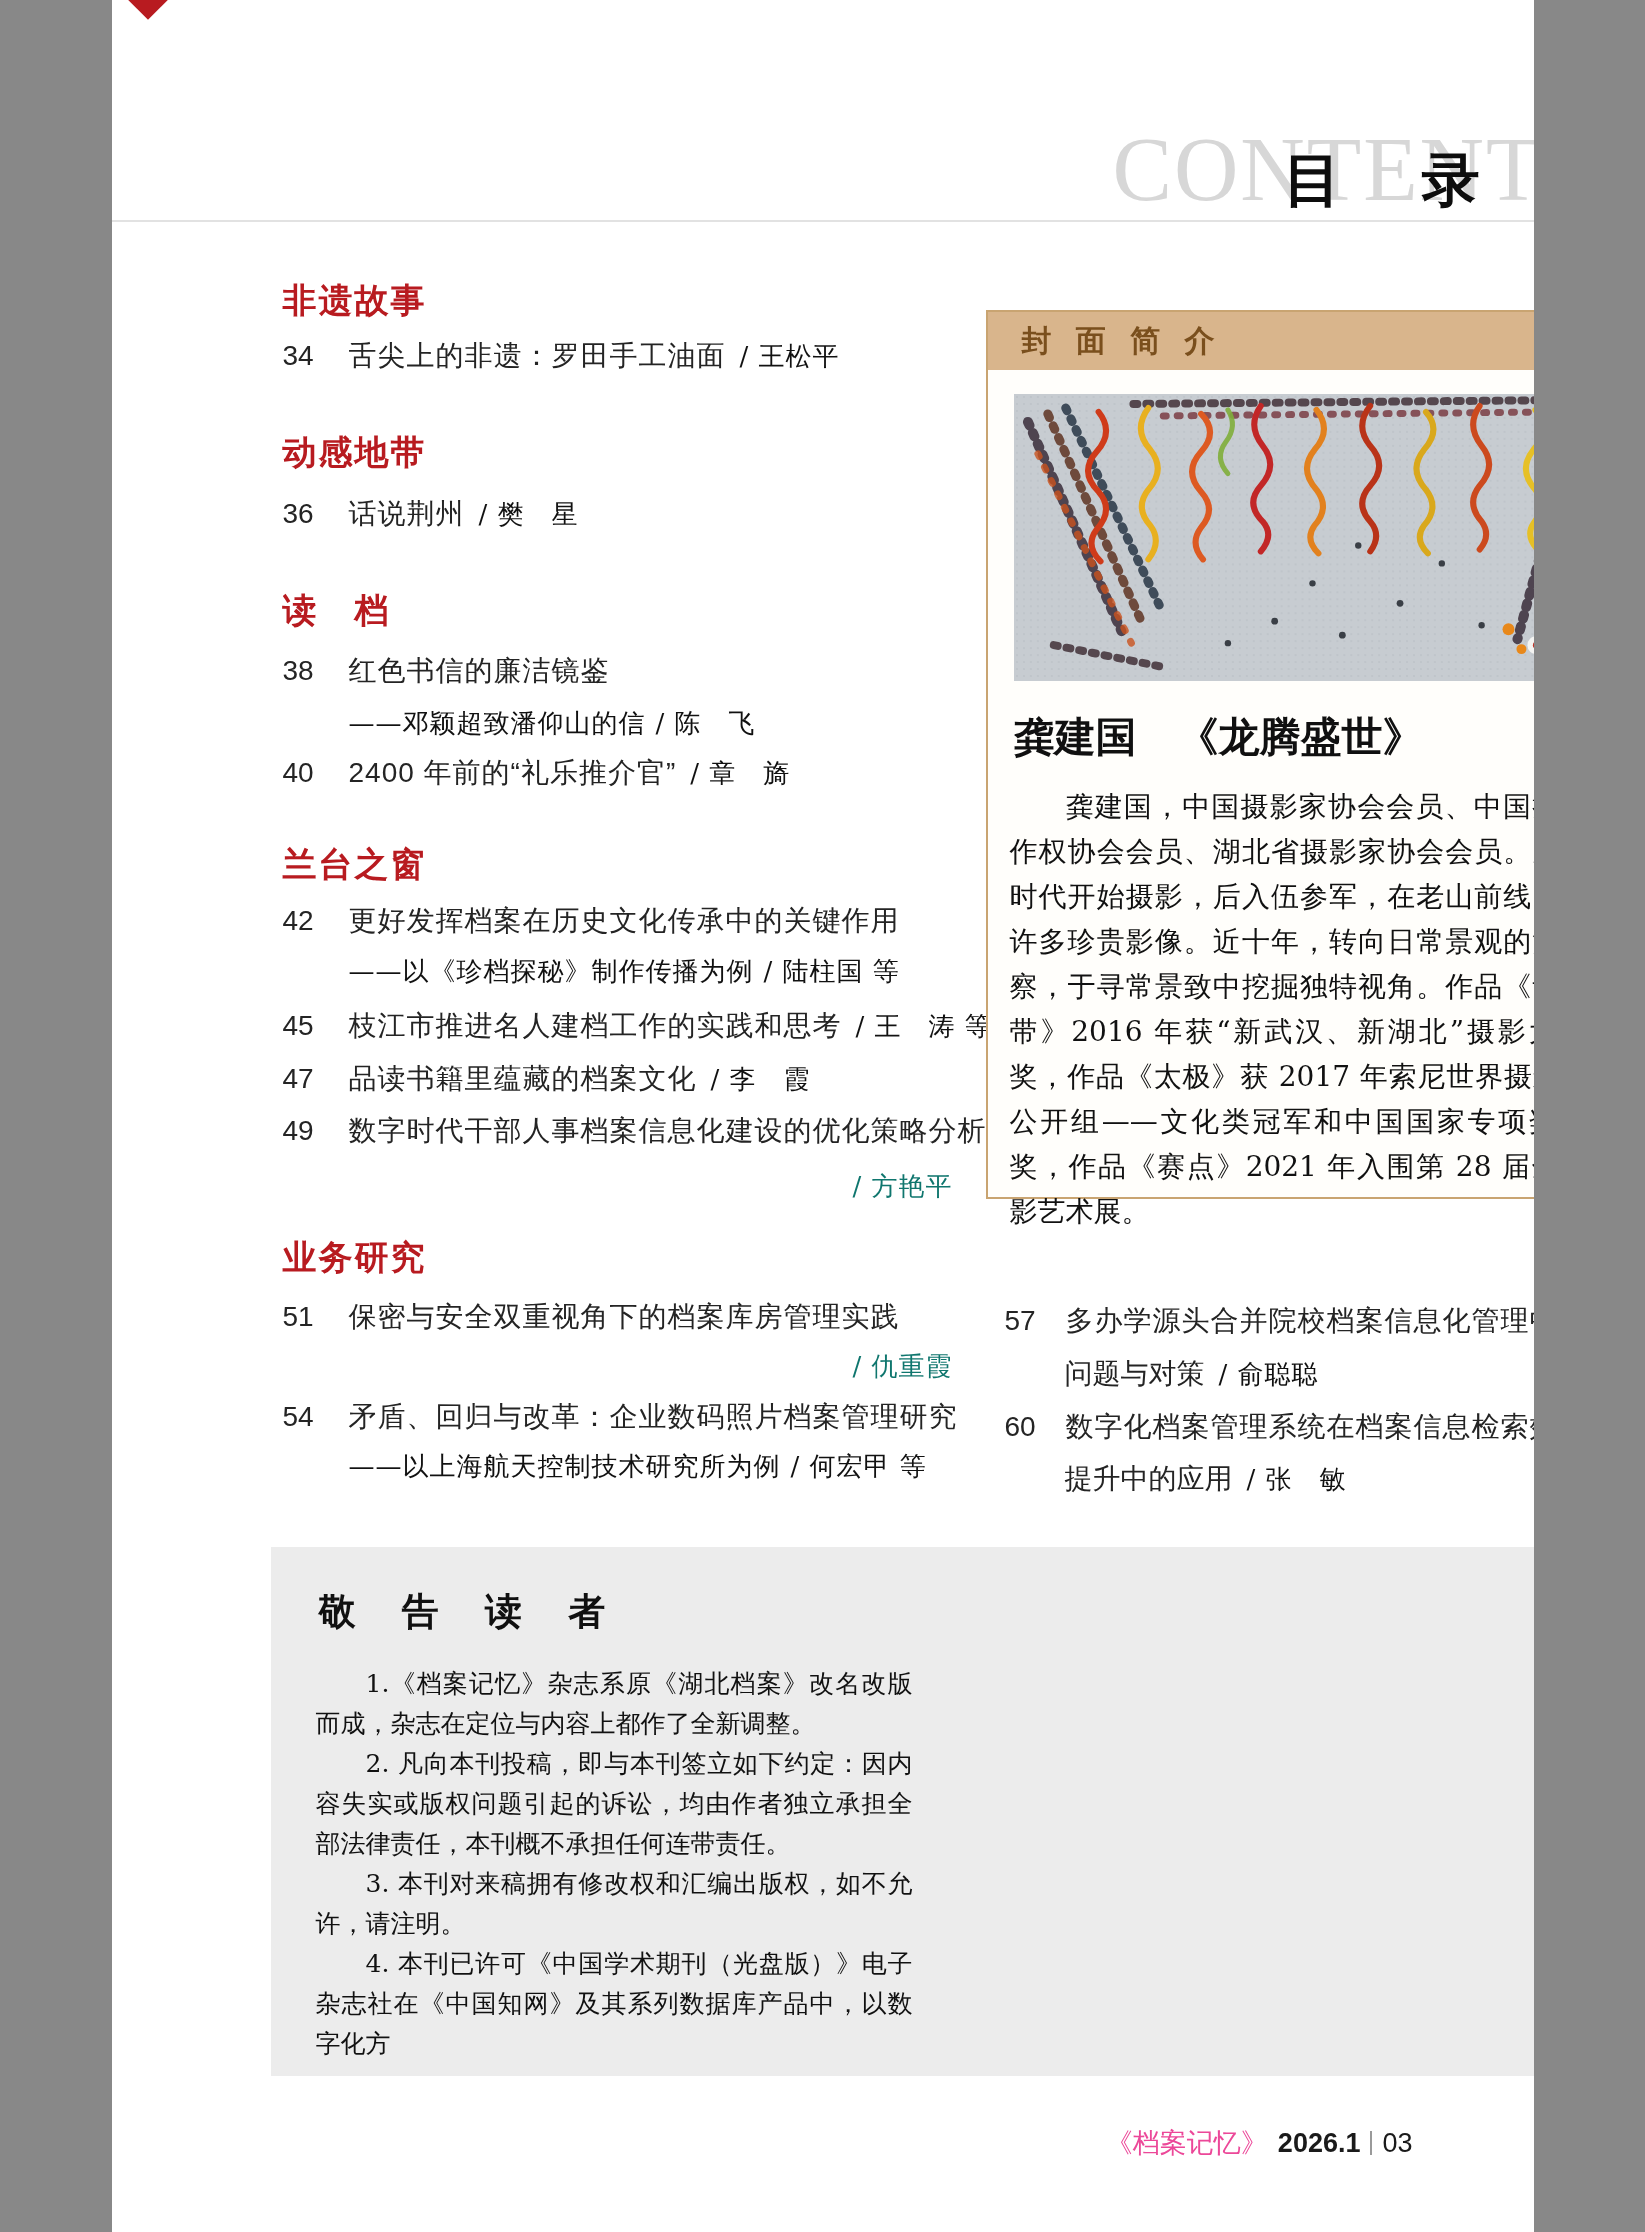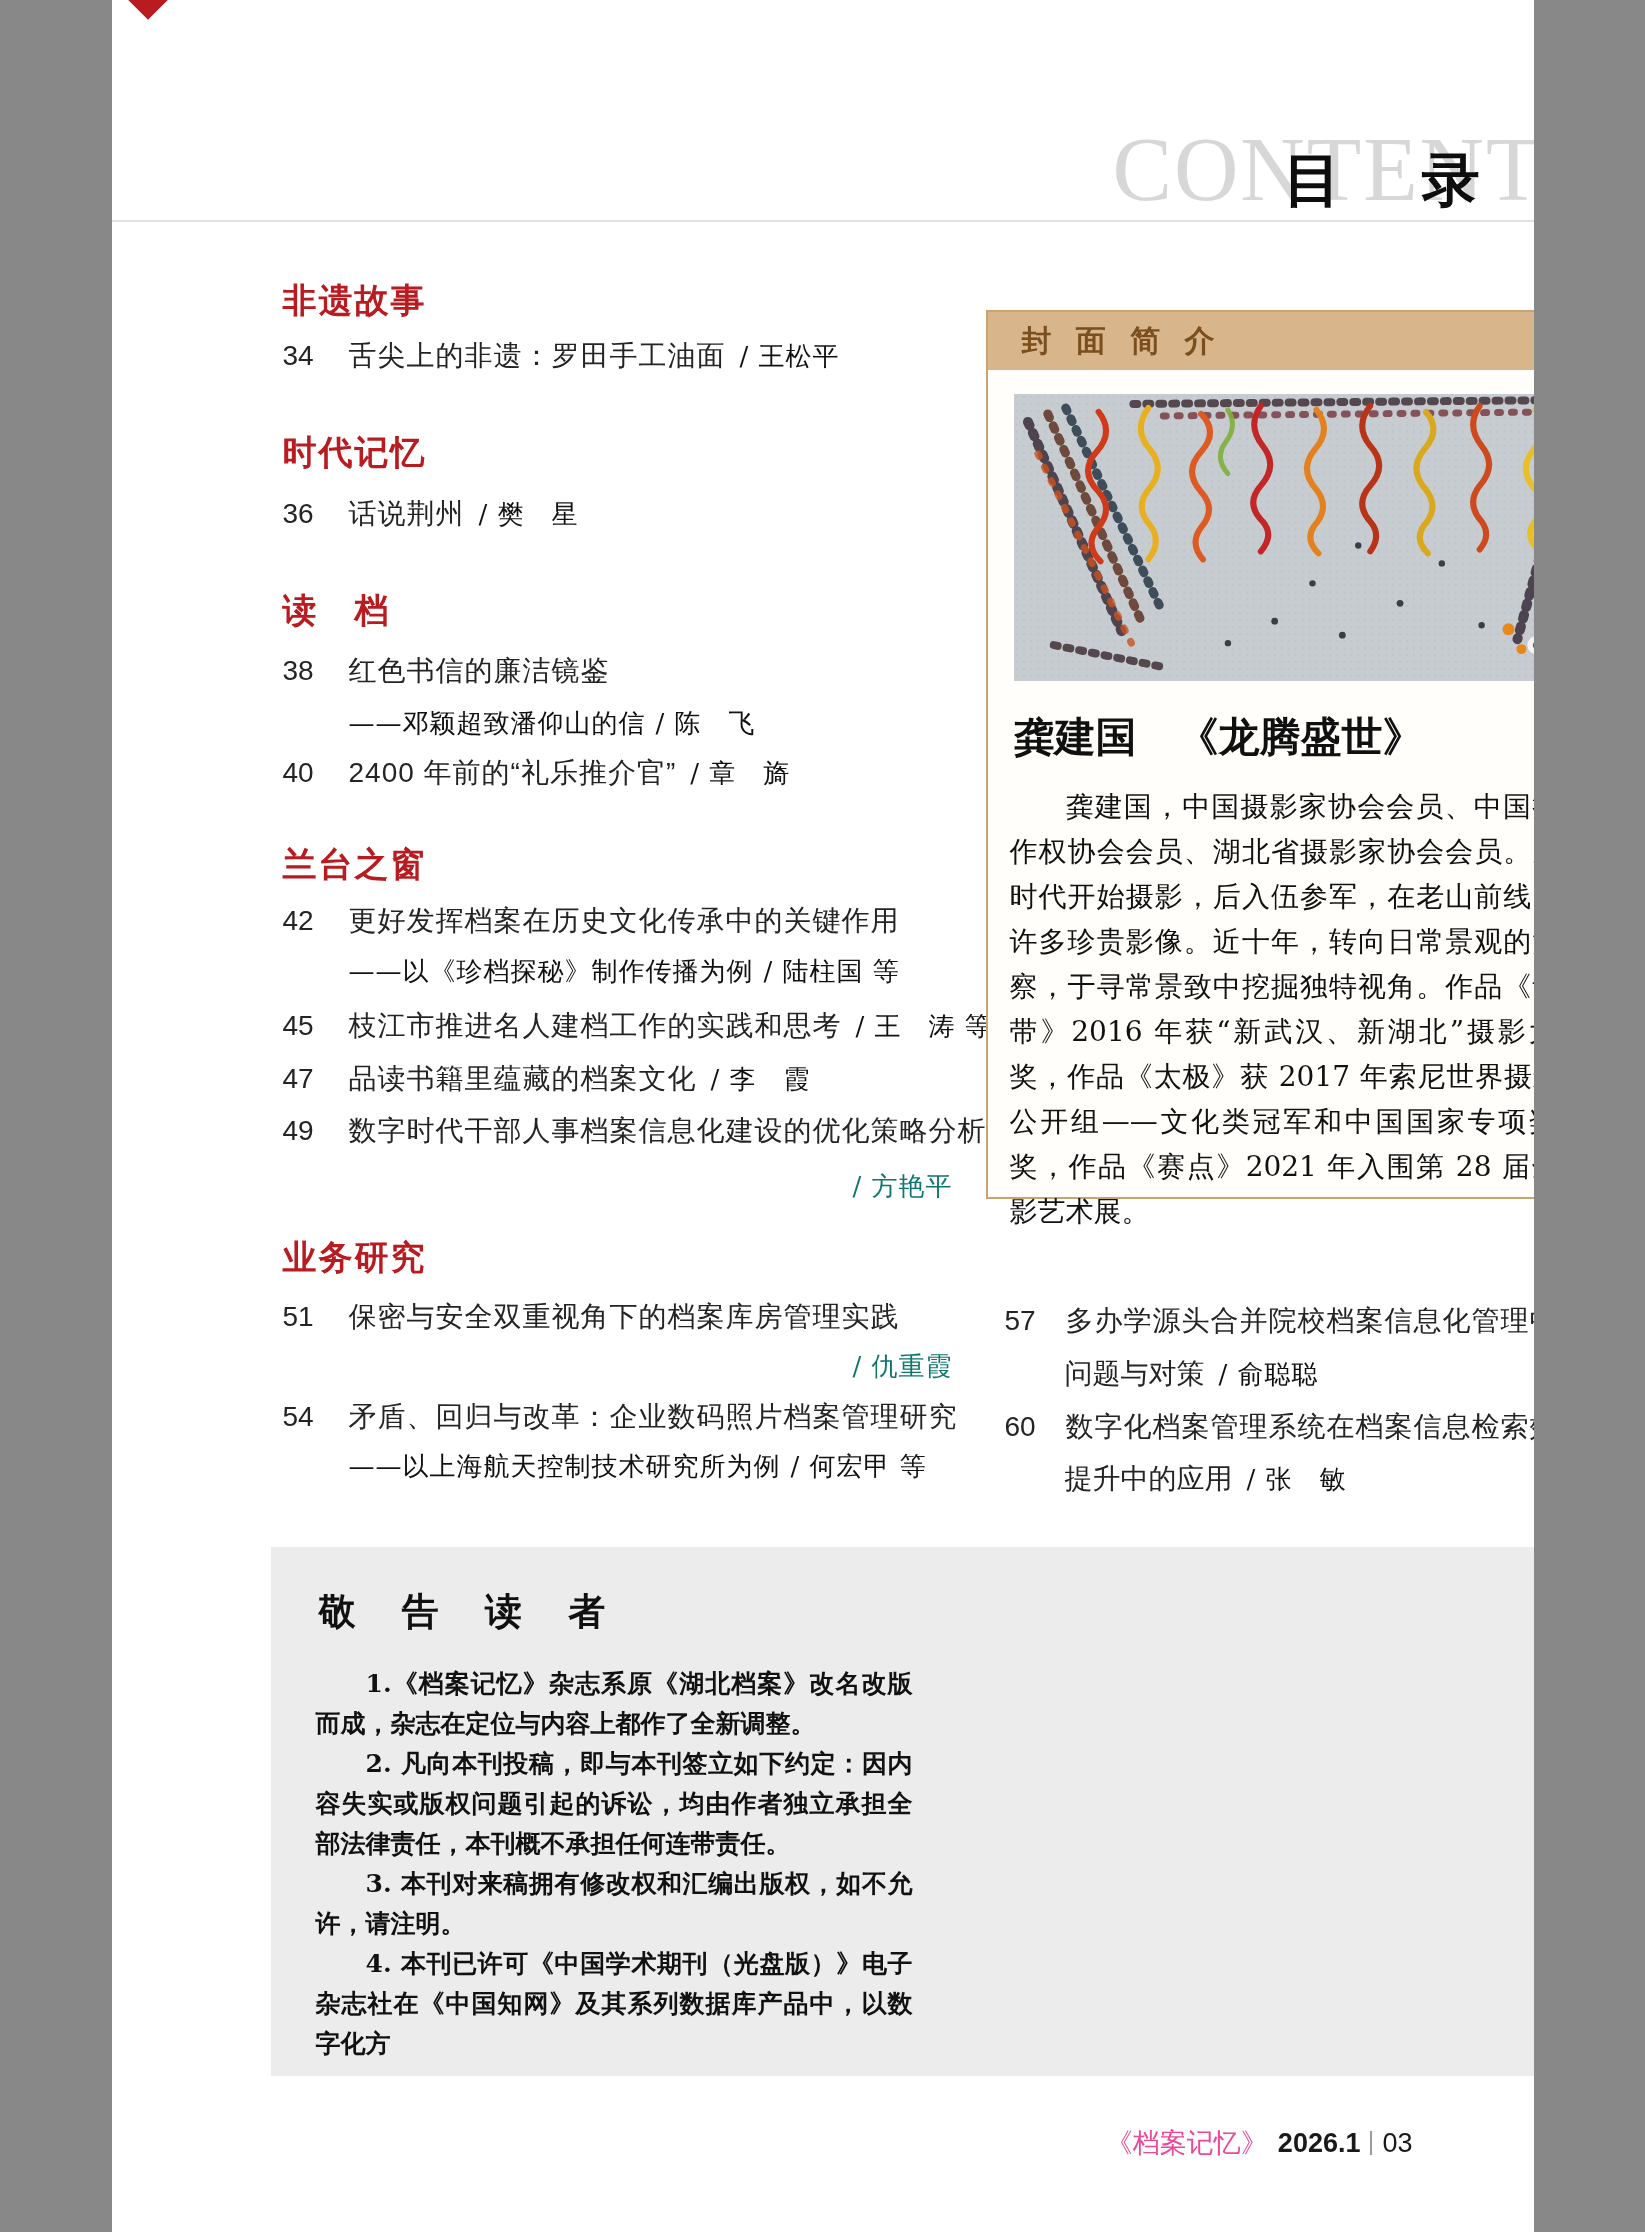--- a/index.html
+++ b/index.html
@@ -44,21 +44,21 @@
              font-family:"DejaVu Serif",serif;font-size:28px;line-height:45px;
              text-align:justify;text-indent:2em;color:#111;}
 
   
   .notice{position:absolute;left:159px;top:1547px;width:1365px;height:529px;background:#ececec;}
   .notice-head{position:absolute;left:48px;top:46px;font-size:37px;font-weight:bold;
                color:#101010;letter-spacing:18px;line-height:1;}
   .notice-col{position:absolute;top:117px;width:597px;font-family:"DejaVu Serif",serif;
               font-size:25px;line-height:40px;text-align:justify;color:#111;}
   .notice-col p{margin:0;}
-  .notice-col p.ind{text-indent:2em;font-weight:bold;}
+  .notice-col p.ind{text-indent:2em;}
   .col1{left:45px;}
   .col2{left:685px;}
 
   
   .footer{position:absolute;top:2125px;right:121px;font-size:27px;color:#1a1a1a;
           display:flex;align-items:center;gap:10px;}
   .footer .journal{color:#ec4899;font-weight:normal;margin-left:48px;}
   .footer .issue{font-weight:bold;}
   .footer .sep{display:inline-block;width:2px;height:24px;background:#9a9a9a;}
 </style>
@@ -71,21 +71,21 @@
 
   <div class="watermark">CONTENTS</div>
   <div class="page-title">目 录</div>
   <div class="header-rule"></div>
 
   <div class="sec-head" style="top:283px">非遗故事</div>
   <div class="entry" style="top:339px">
     <span class="num">34</span><span class="t">舌尖上的非遗：罗田手工油面</span><span class="au">/ 王松平</span>
   </div>
 
-  <div class="sec-head" style="top:435px">时代记忆</div>
+  <div class="sec-head" style="top:435px">动感地带</div>
   <div class="entry" style="top:497px">
     <span class="num">36</span><span class="t">话说荆州</span><span class="au">/ 樊　星</span>
   </div>
 
   <div class="sec-head" style="top:593px">读　档</div>
   <div class="entry" style="top:654px">
     <span class="num">38</span><span class="t">红色书信的廉洁镜鉴</span>
   </div>
   <div class="cont" style="top:707px">
     <span>——邓颖超致潘仰山的信</span><span class="au">/ 陈　飞</span>

